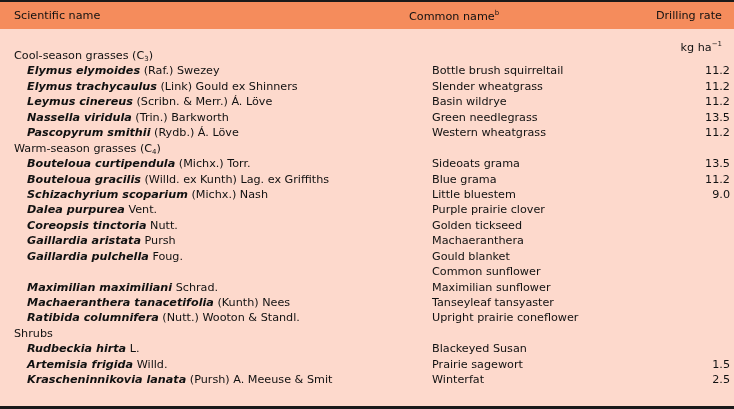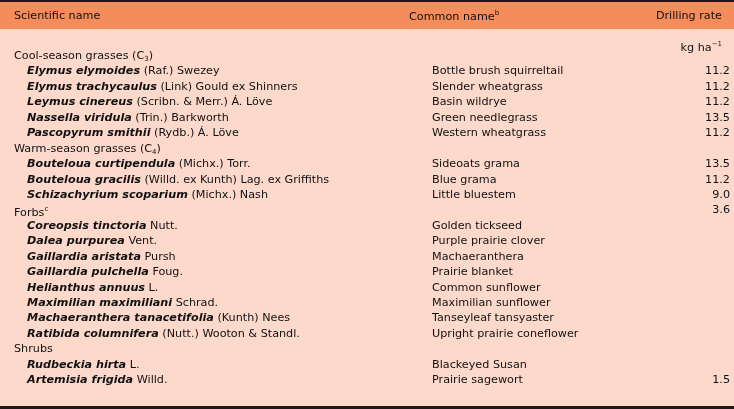--- a/index.html
+++ b/index.html
@@ -86,46 +86,41 @@
       <div class="row species">
         <span class="sci"><i>Bouteloua gracilis</i> <span>(Willd. ex Kunth) Lag. ex Griffiths</span></span>
         <span class="common">Blue grama</span>
         <span class="rate">11.2</span>
       </div>
       <div class="row species">
         <span class="sci"><i>Schizachyrium scoparium</i> <span>(Michx.) Nash</span></span>
         <span class="common">Little bluestem</span>
         <span class="rate">9.0</span>
       </div>
-      <div class="row group">
-        <span class="sci"><span>Forbs</span><sup>c</sup></span>
-        <span class="rate">3.6</span>
+      <div class="row species">
+        <span class="sci"><i>Dalea purpurea</i> <span>Vent.</span></span>
+        <span class="common">Purple prairie clover</span>
+        <span class="rate"></span>
       </div>
       <div class="row species">
         <span class="sci"><i>Coreopsis tinctoria</i> <span>Nutt.</span></span>
         <span class="common">Golden tickseed</span>
-        <span class="rate"></span>
-      </div>
-      <div class="row species">
-        <span class="sci"><i>Dalea purpurea</i> <span>Vent.</span></span>
-        <span class="common">Purple prairie clover</span>
         <span class="rate"></span>
       </div>
       <div class="row species">
         <span class="sci"><i>Gaillardia aristata</i> <span>Pursh</span></span>
         <span class="common">Machaeranthera</span>
         <span class="rate"></span>
       </div>
       <div class="row species">
         <span class="sci"><i>Gaillardia pulchella</i> <span>Foug.</span></span>
-        <span class="common">Prairie blanket</span>
+        <span class="common">Gould blanket</span>
         <span class="rate"></span>
       </div>
       <div class="row species">
-        <span class="sci"><i>Helianthus annuus</i> <span>L.</span></span>
         <span class="common">Common sunflower</span>
         <span class="rate"></span>
       </div>
       <div class="row species">
         <span class="sci"><i>Maximilian maximiliani</i> <span>Schrad.</span></span>
         <span class="common">Maximilian sunflower</span>
         <span class="rate"></span>
       </div>
       <div class="row species">
         <span class="sci"><i>Machaeranthera tanacetifolia</i> <span>(Kunth) Nees</span></span>
@@ -144,15 +139,20 @@
       <div class="row species">
         <span class="sci"><i>Rudbeckia hirta</i> <span>L.</span></span>
         <span class="common">Blackeyed Susan</span>
         <span class="rate"></span>
       </div>
       <div class="row species">
         <span class="sci"><i>Artemisia frigida</i> <span>Willd.</span></span>
         <span class="common">Prairie sagewort</span>
         <span class="rate">1.5</span>
       </div>
+      <div class="row species">
+        <span class="sci"><i>Krascheninnikovia lanata</i> <span>(Pursh) A. Meeuse &amp; Smit</span></span>
+        <span class="common">Winterfat</span>
+        <span class="rate">2.5</span>
+      </div>
     </div>
   <div class="rule-bottom"></div>
 </div>
 
 </body></html>

